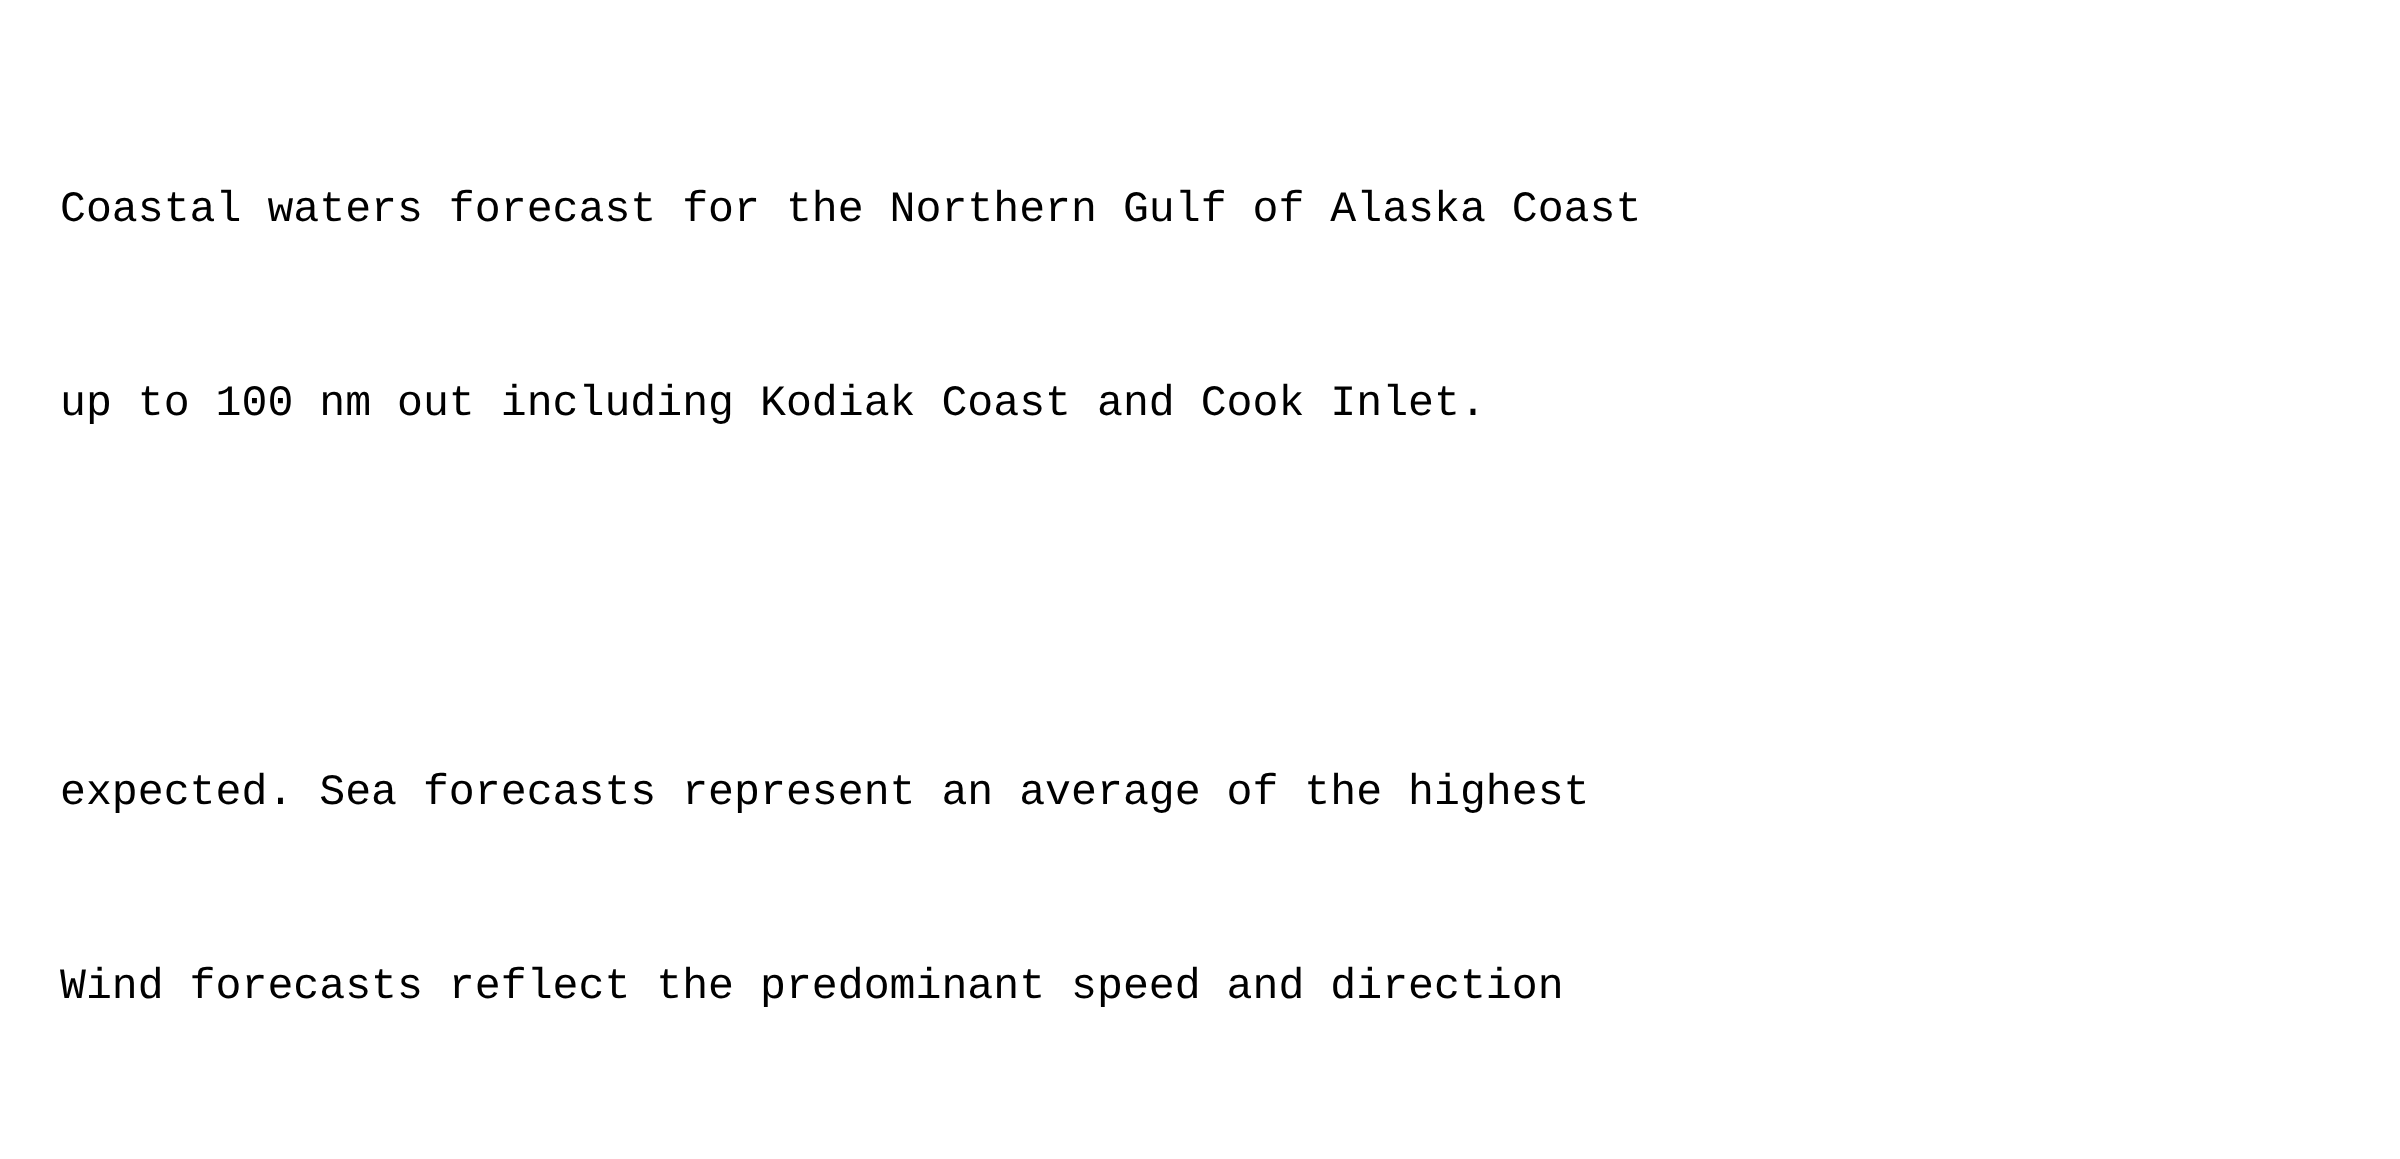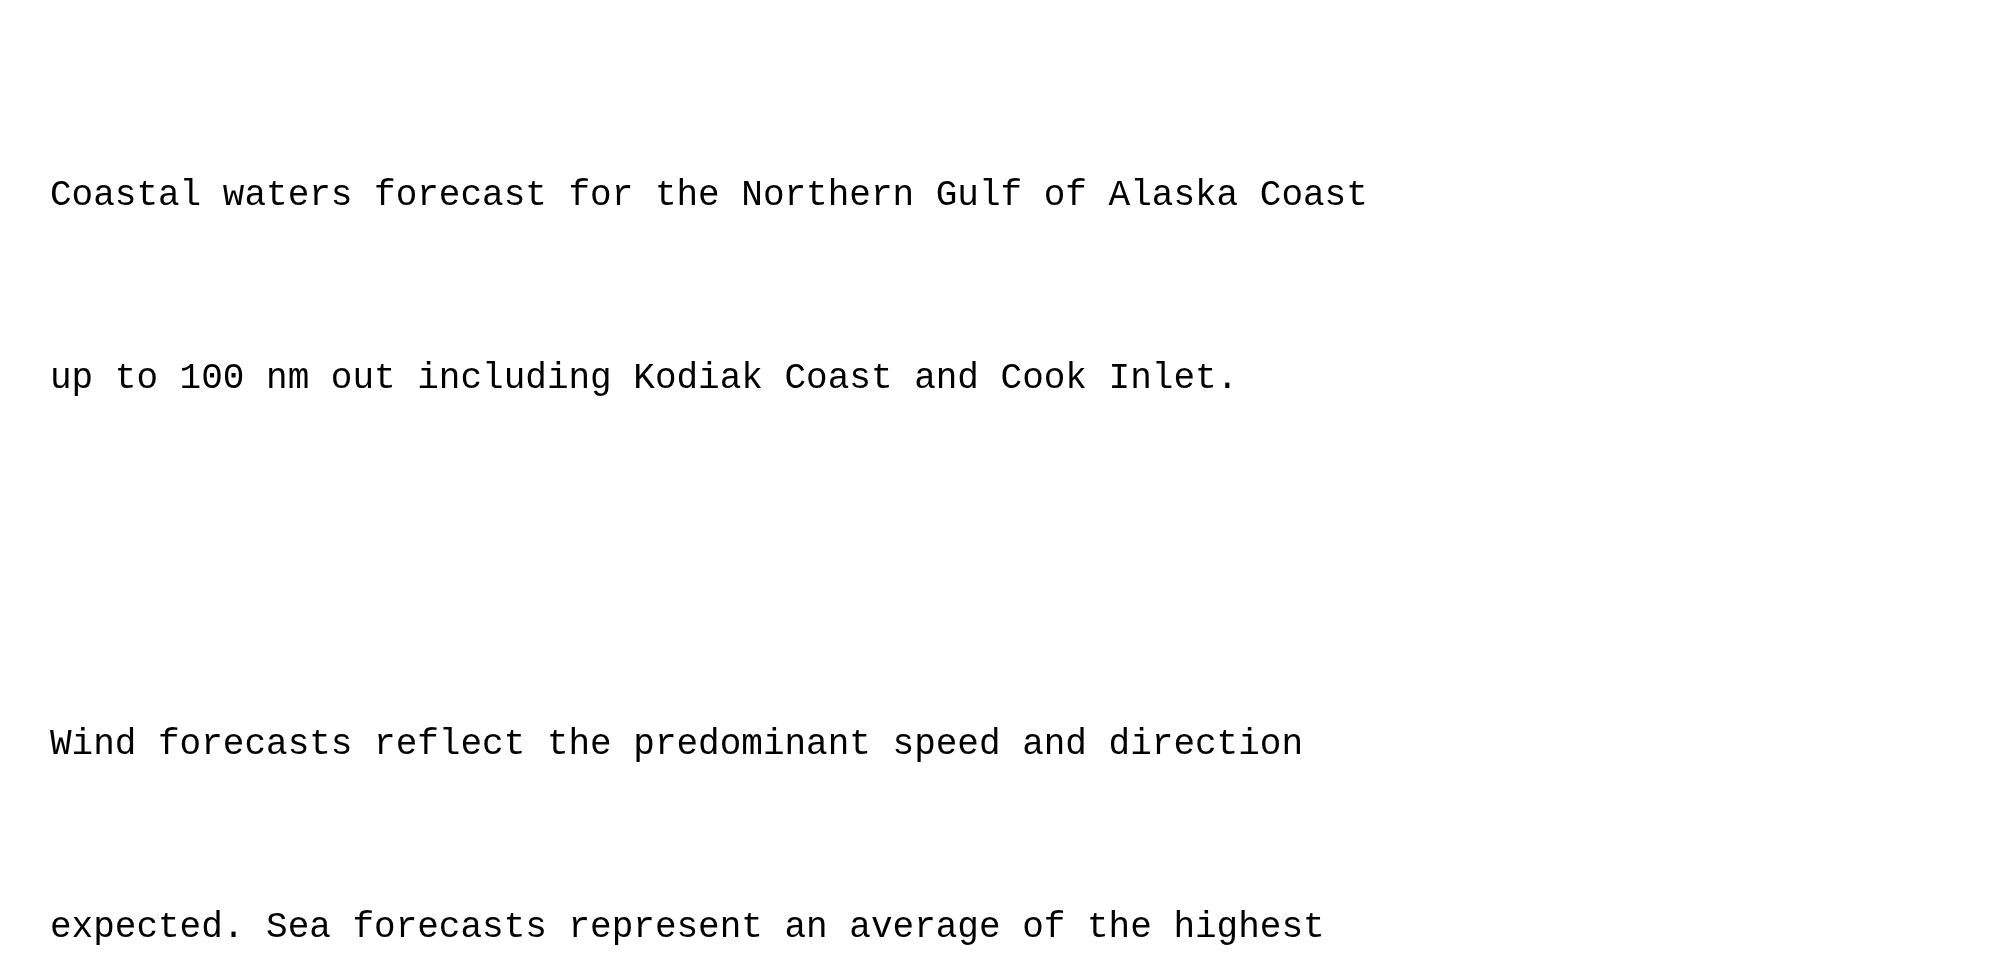--- a/index.html
+++ b/index.html
@@ -23,32 +23,31 @@
       font-family: 'Courier New', Courier, monospace;
       font-size: 36px;
       line-height: 1.5;
       color: #000000;
       white-space: pre-wrap;
       max-width: 1950px;
     }
 
     .forecast-text {
       display: block;
-      margin-top: 21px;
     }
   </style>
 </head>
 <body>
 
 <div class="content-area">
   <span class="forecast-text">Coastal waters forecast for the Northern Gulf of Alaska Coast</span>
   <span class="forecast-text">up to 100 nm out including Kodiak Coast and Cook Inlet.</span>
   <span class="forecast-text">&nbsp;</span>
+  <span class="forecast-text">expected. Sea forecasts represent an average of the highest</span>
   <span class="forecast-text">Wind forecasts reflect the predominant speed and direction</span>
-  <span class="forecast-text">expected. Sea forecasts represent an average of the highest</span>
   <span class="forecast-text">one-third of the combined wind wave and swell height.</span>
   
   
   
   
   
   
   
   
   

